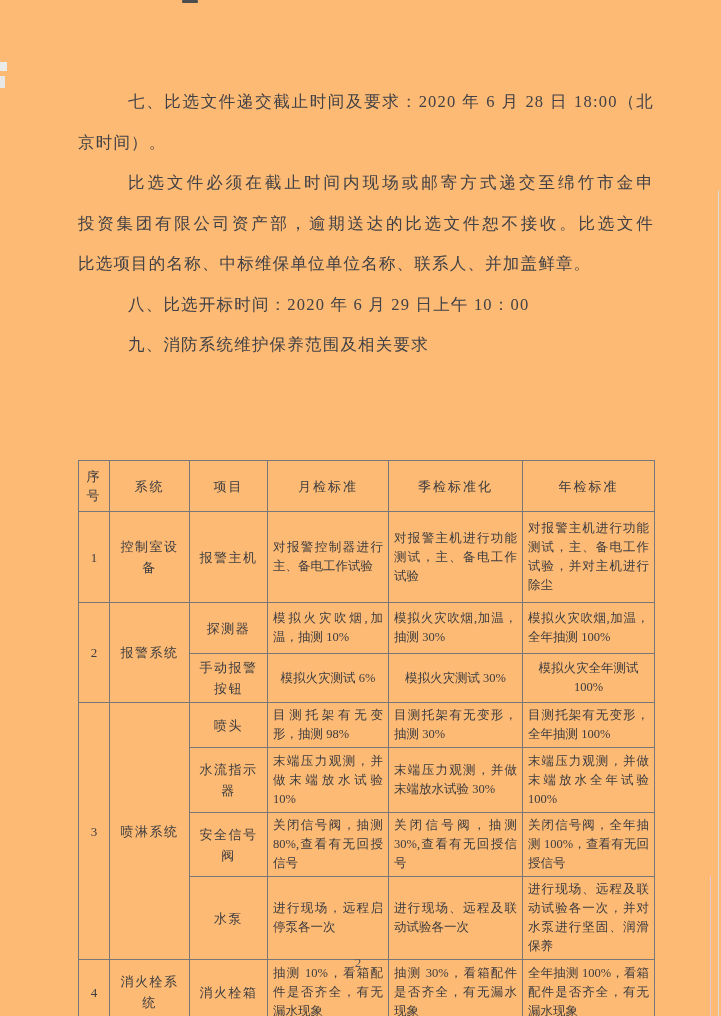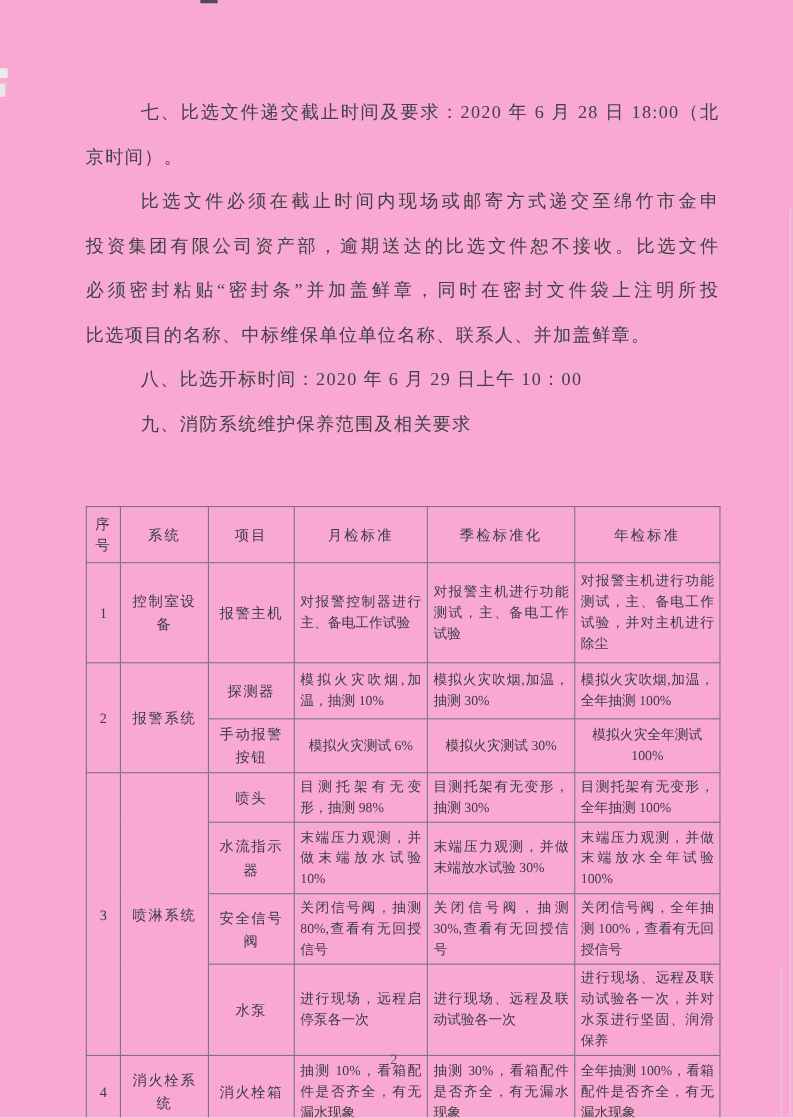--- a/index.html
+++ b/index.html
@@ -3,21 +3,21 @@
 <meta charset="utf-8">
 <style>
   html,body{margin:0;padding:0;}
   body{
     width:721px;height:1016px;
     background:#f4f4f2;
     font-family:"Liberation Serif","DejaVu Serif",serif;
   }
   .page{
     position:relative;width:721px;height:1016px;overflow:hidden;
-    background:#f9a8d4;color:#3e3e42;
+    background:#fdba74;color:#3e3e42;
   }
 
   
   .intro{
     position:absolute;left:78px;top:82px;width:576px;
     font-size:16.5px;line-height:40.5px;letter-spacing:1.2px;
     color:#414146;
   }
   .ln{text-align:justify;white-space:normal;}
   .ln.fill{text-align-last:justify;}
@@ -76,21 +76,20 @@
   <div class="art left-smudge-a"></div>
   <div class="art left-smudge-b"></div>
   <div class="art edge-gray"></div>
   <div class="art edge-pink"></div>
 
   <div class="intro">
     <div class="ln indent fill">七、比选文件递交截止时间及要求：2020 年 6 月 28 日 18:00（北</div>
     <div class="ln">京时间）。</div>
     <div class="ln indent fill">比选文件必须在截止时间内现场或邮寄方式递交至绵竹市金申</div>
     <div class="ln fill">投资集团有限公司资产部，逾期送达的比选文件恕不接收。比选文件</div>
-    <div class="ln fill">必须密封粘贴“密封条”并加盖鲜章，同时在密封文件袋上注明所投</div>
     <div class="ln">比选项目的名称、中标维保单位单位名称、联系人、并加盖鲜章。</div>
     <div class="ln indent">八、比选开标时间：2020 年 6 月 29 日上午 10：00</div>
     <div class="ln indent">九、消防系统维护保养范围及相关要求</div>
   </div>
 
   <table class="maint">
     <colgroup>
       <col style="width:31px">
         <col style="width:80px">
         <col style="width:78px">

